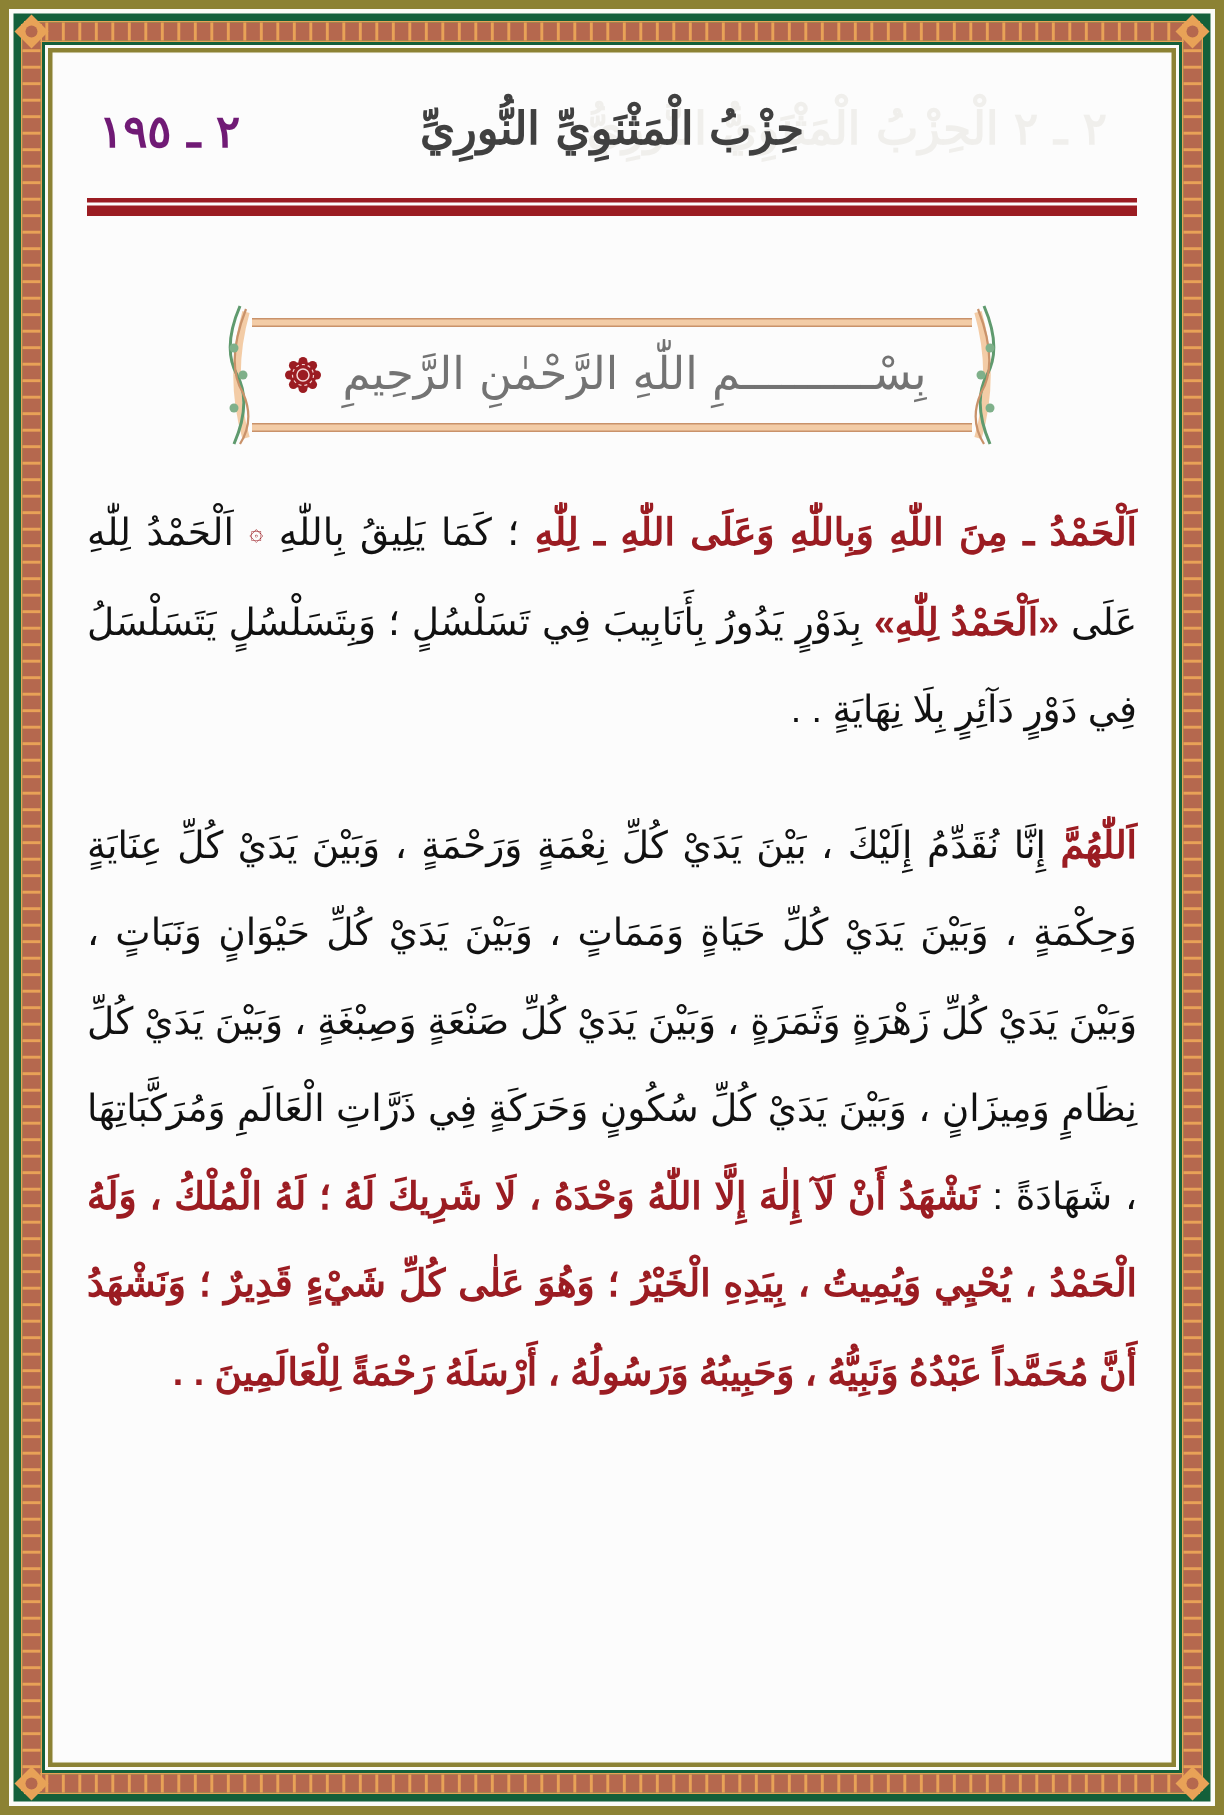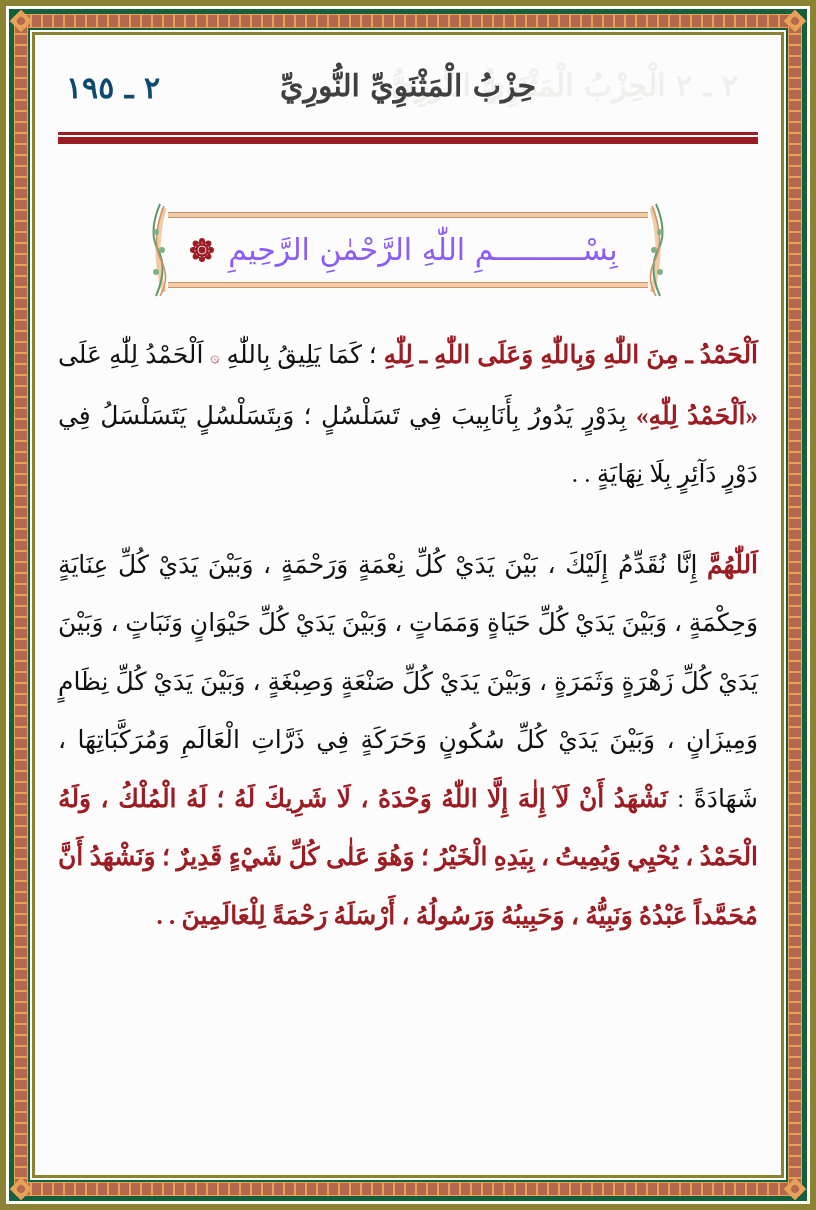--- a/index.html
+++ b/index.html
@@ -75,21 +75,21 @@
     position: absolute; right: 0; left: 0; top: 4px; text-align: center;
     font-family: "DejaVu Serif", serif; font-weight: bold;
     font-size: 30px; color: #404040;
   }
   .header-ghost {
     position: absolute; right: 20px; top: 4px; font-size: 30px; font-weight: bold;
     color: #f0efec;
   }
   .header-page {
     position: absolute; left: 8px; top: 6px; font-size: 30px; font-weight: bold;
-    color: #0c4a6e; direction: rtl; text-align: center;
+    color: #701a75; direction: rtl; text-align: center;
   }
   .rule-thin {
     position: absolute; left: 22px; right: 22px; top: 96px; height: 3px; background: #9b1c22;
   }
   .rule-thick {
     position: absolute; left: 22px; right: 22px; top: 101px; height: 7px; background: #9b1c22;
   }
   .banner {
     position: absolute; left: 112px; top: 166px; width: 520px; height: 96px;
   }
@@ -100,30 +100,30 @@
   .banner-rail.top { top: 10px; }
   .banner-rail.bottom { bottom: 10px; }
   .banner-cap {
     position: absolute; top: 0; width: 22px; height: 96px;
   }
   .banner-cap.left { left: 0; }
   .banner-cap.right { right: 0; }
   .banner-text {
     position: absolute; left: 70px; right: 40px; top: 22px; height: 52px;
     text-align: center; direction: rtl;
-    font-family: "DejaVu Sans", sans-serif; font-size: 30px; color: #8b5cf6;
+    font-family: "DejaVu Sans", sans-serif; font-size: 30px; color: #737373;
     line-height: 52px; letter-spacing: 1px;
   }
   .rosette {
     position: absolute; left: 42px; top: 36px; width: 24px; height: 24px;
   }
   .body-text {
     position: absolute; left: 22px; right: 22px; top: 290px;
     direction: rtl; text-align: justify; text-align-last: right;
-    font-family: Liberation Serif, serif; font-size: 25px; line-height: 58.5px;
+    font-family: Liberation Sans, sans-serif; font-size: 25px; line-height: 58.5px;
     color: #111;
   }
   .para { margin: 0; }
   .para + .para { margin-top: 32px; }
   .red { color: #9b1c22; font-weight: bold; }
   .orn { color: #9b1c22; font-size: 16px; vertical-align: middle; }
 </style>
 </head>
 <body>
 

